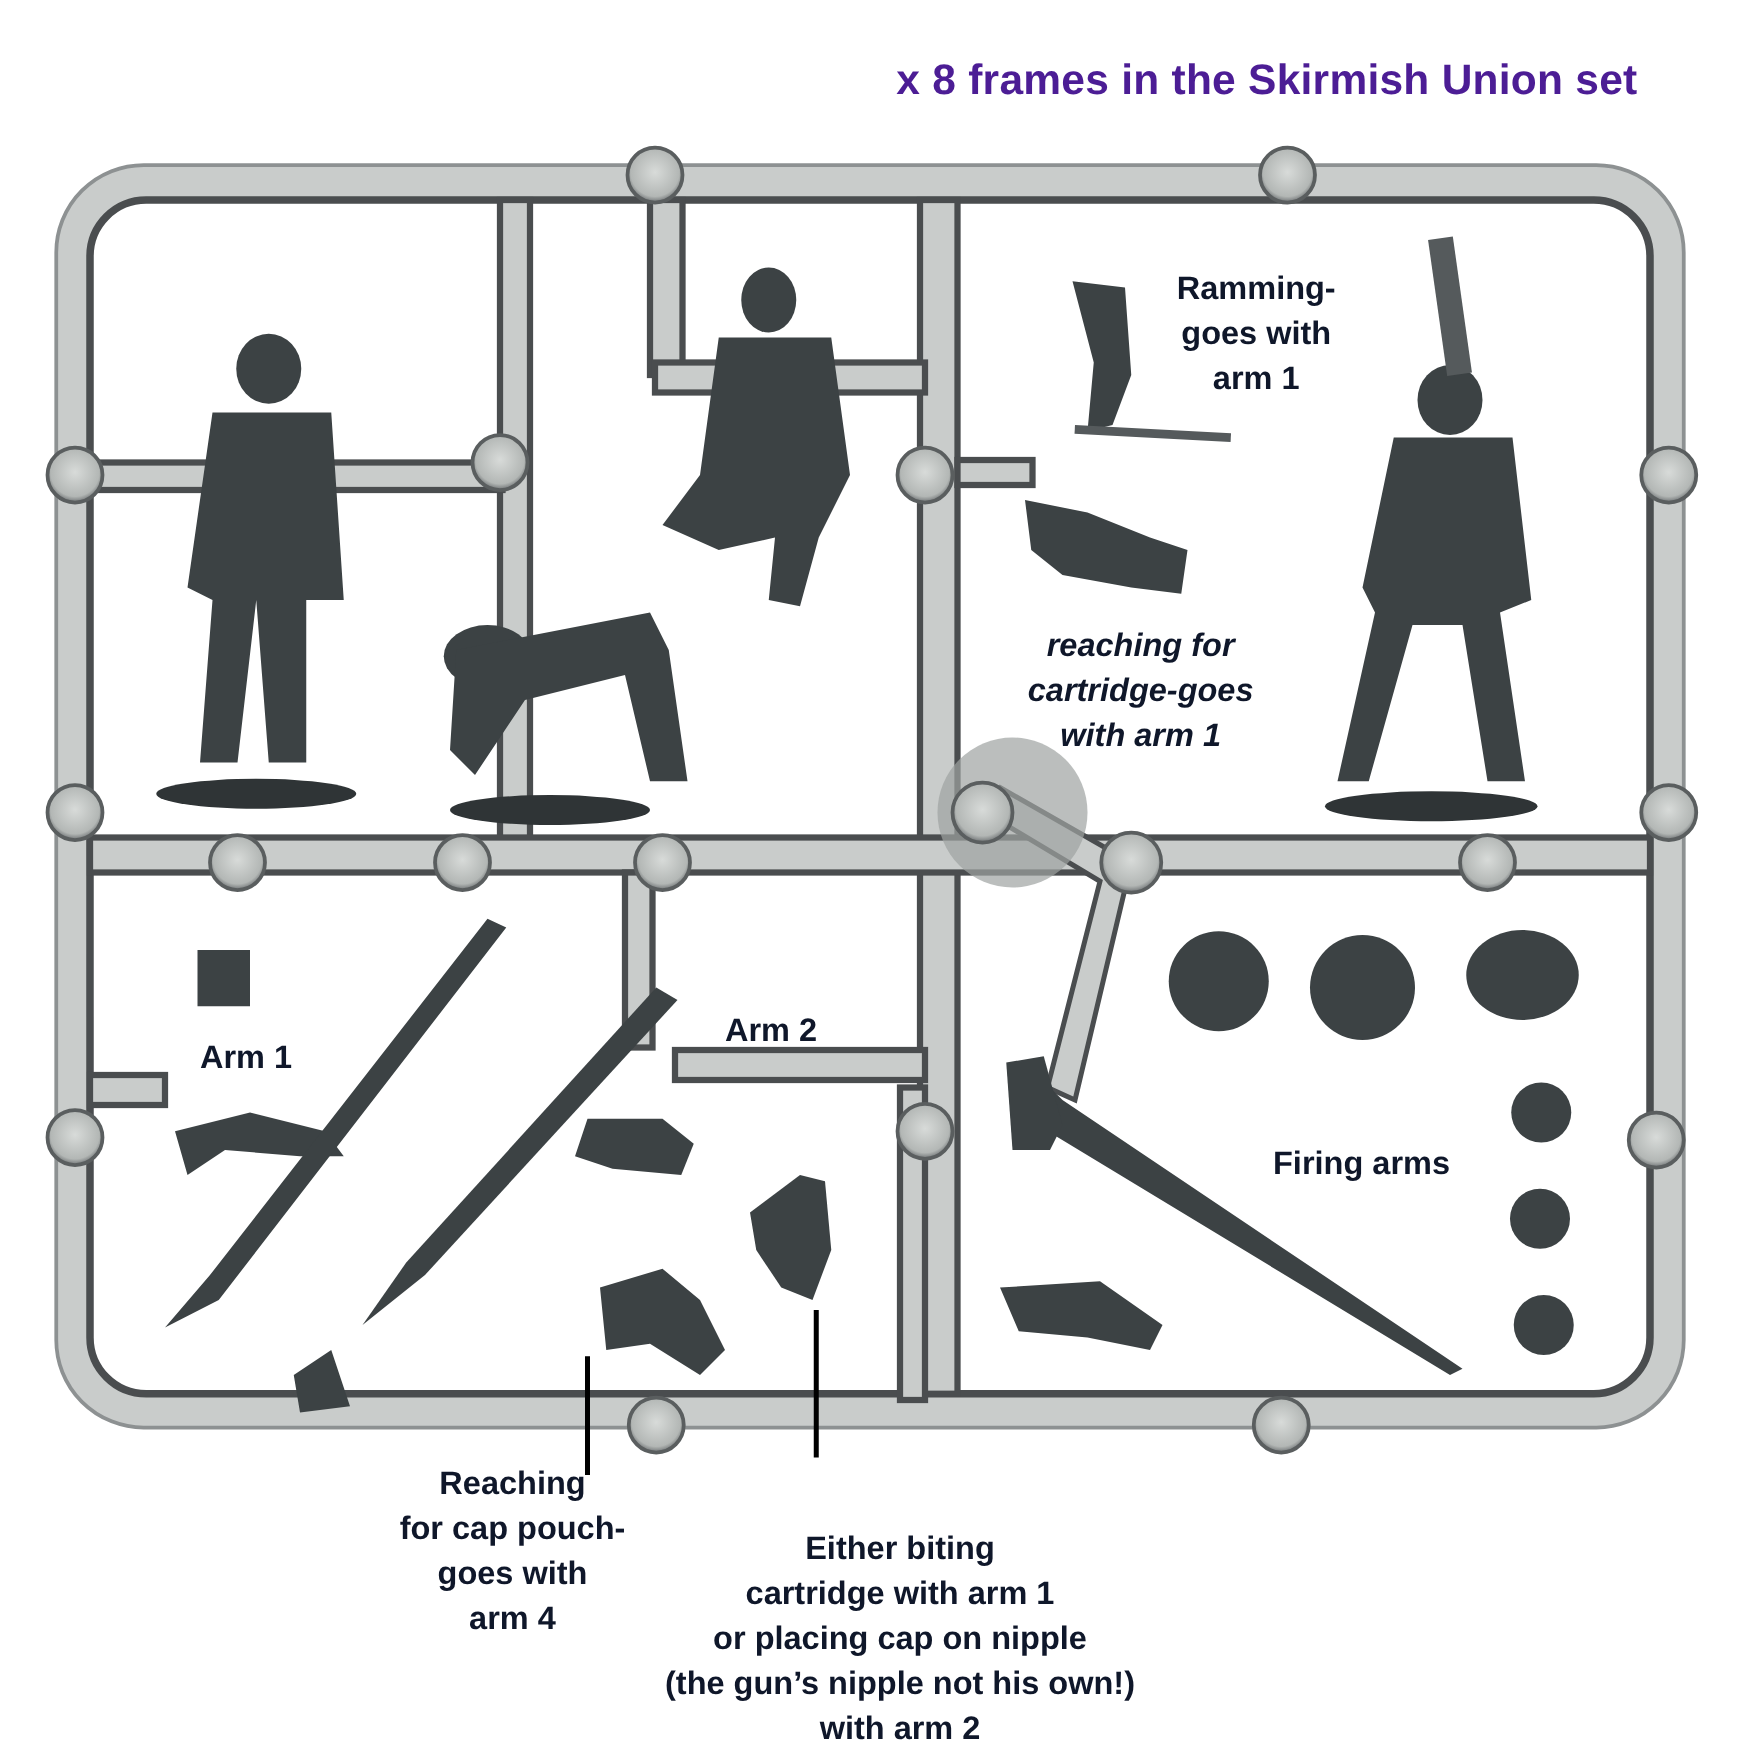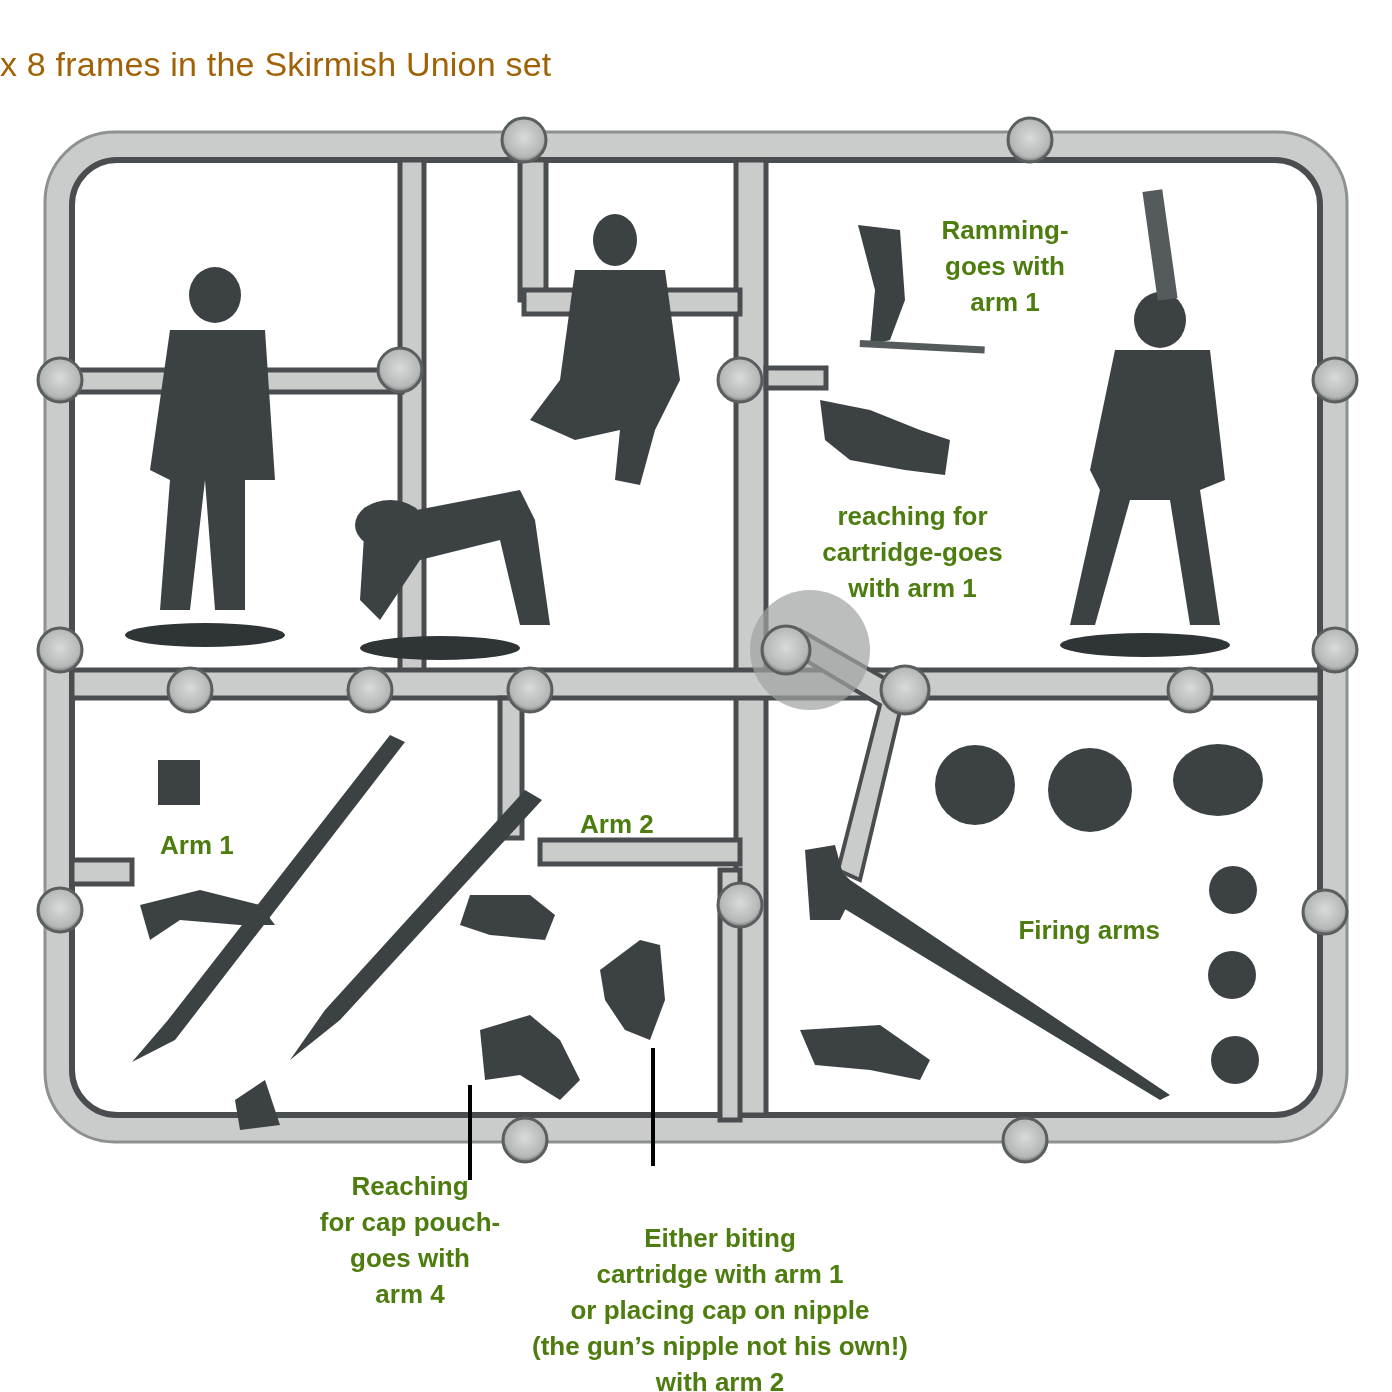--- a/index.html
+++ b/index.html
@@ -1,25 +1,25 @@
 <!DOCTYPE html>
 <html><head>
 <meta charset="utf-8">
 <style>
   html, body { margin: 0; padding: 0; }
   body {
     width: 1392px; height: 1392px; background: #ffffff; position: relative; overflow: hidden;
     font-family: "Liberation Sans", "DejaVu Sans", sans-serif;
   }
   .title {
-    position: absolute; left: 0; width: 1310px; top: 45px; text-align: left;
-    font-size: 34px; font-weight: normal; color: #a16207; letter-spacing: 0.2px;
+    position: absolute; left: 0; width: 1310px; top: 45px; text-align: right;
+    font-size: 34px; font-weight: bold; color: #4c1d95; letter-spacing: 0.2px;
   }
   .label {
-    position: absolute; font-weight: bold; color: #4d7c0f; text-align: center;
+    position: absolute; font-weight: bold; color: #0f172a; text-align: center;
     font-size: 26px; line-height: 36px; white-space: pre-line;
   }
   svg.sprue { position: absolute; left: 0; top: 0; }
   .leader { position: absolute; background: #000; width: 4px; }
 </style>
 </head>
 <body>
 
 <div class="title">x 8 frames in the Skirmish Union set</div>
 
@@ -130,21 +130,21 @@
     <circle cx="1235" cy="1060" r="24"></circle>
   </g>
 </svg>
 
 <div class="leader" style="left:468px; top:1085px; height:95px;"></div>
 <div class="leader" style="left:651px; top:1048px; height:118px;"></div>
 
 <div class="label" style="left:905px; top:212px; width:200px;">Ramming-
 goes with
 arm 1</div>
-<div class="label" style="left:795px; top:498px; width:235px;">reaching for
+<div class="label" style="left:795px; top:498px; width:235px;font-style:italic;">reaching for
 cartridge-goes
 with arm 1</div>
 <div class="label" style="left:160px; top:827px; width:130px; text-align:left;">Arm 1</div>
 <div class="label" style="left:580px; top:806px; width:130px; text-align:left;">Arm 2</div>
 <div class="label" style="left:970px; top:912px; width:190px;text-align:right;">Firing arms</div>
 <div class="label" style="left:295px; top:1168px; width:230px;">Reaching
 for cap pouch-
 goes with
 arm 4</div>
 <div class="label" style="left:475px; top:1220px; width:490px;">Either biting

